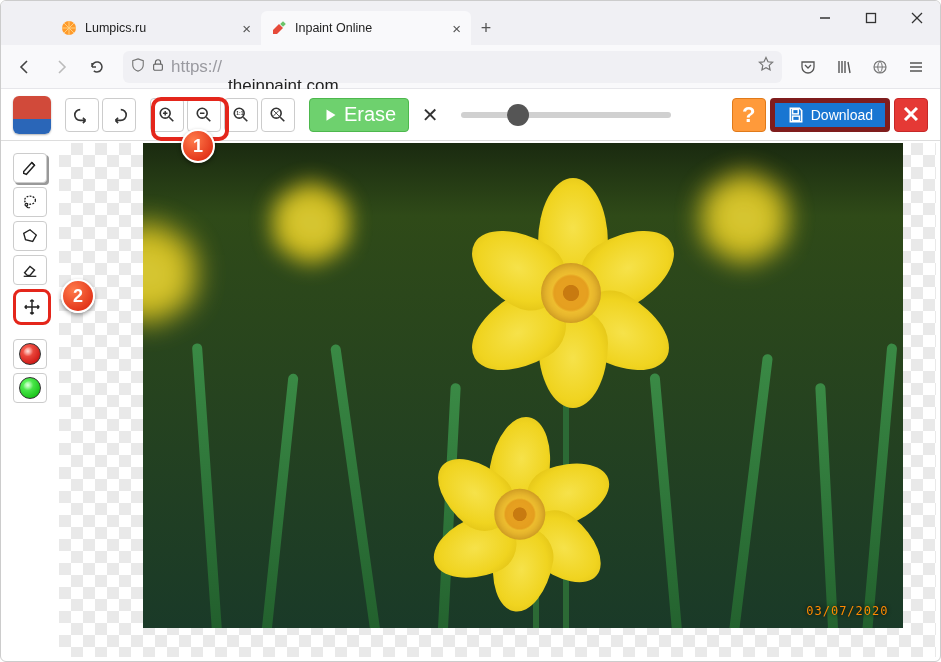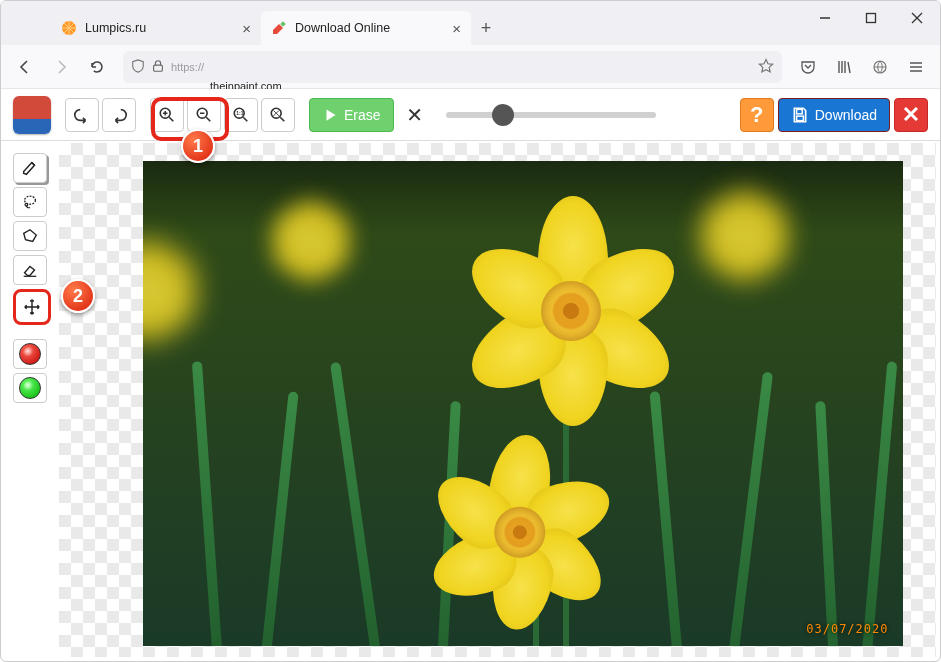--- a/index.html
+++ b/index.html
@@ -12,39 +12,39 @@
   .tab .fav { width: 16px; height: 16px; flex: 0 0 16px; }
   .tab .title { flex: 1; white-space: nowrap; overflow: hidden; }
   .tab-close { color: #555; font-size: 15px; cursor: pointer; }
   .newtab { width: 30px; text-align: center; color: #555; font-size: 18px; line-height: 34px; cursor: pointer; }
   .win-controls { position: absolute; right: 0; top: 0; height: 44px; display: flex; }
   .win-btn { width: 46px; height: 34px; display: flex; align-items: center; justify-content: center; color: #333; cursor: pointer; }
 
   .navbar { height: 44px; background: #f9f9fb; display: flex; align-items: center; padding: 0 8px; gap: 4px; border-bottom: 1px solid #e6e6ea; }
   .nav-icn { width: 32px; height: 32px; display: flex; align-items: center; justify-content: center; color: #555; border-radius: 4px; cursor: pointer; }
   .nav-icn.disabled { color: #bbb; cursor: default; }
-  .addrbar { flex: 1; height: 32px; background: #f0f0f4; border-radius: 6px; display: flex; align-items: center; padding: 0 8px; font-size: 11px; color: #777; gap: 6px; margin: 0 6px; }
+  .addrbar { flex: 1; height: 32px; background: #f0f0f4; border-radius: 6px; display: flex; align-items: center; padding: 0 8px; font-size: 17px; color: #777; gap: 6px; margin: 0 6px; }
   .addrbar .lock { color: #666; }
   .addrbar .url-dim { color: #9a9aa0; }
   .addrbar span.dark { color: #222; margin-top: 39px; }
   .addrbar .star { margin-left: auto; color: #777; }
 
   
   .app-toolbar { height: 52px; background: #fff; border-bottom: 1px solid #ddd; display: flex; align-items: center; padding: 0 12px; gap: 4px; position: relative; }
   .logo-box { width: 38px; height: 38px; border-radius: 6px; background: linear-gradient(#d14a3a 0 60%, #2a66b8 60% 100%); box-shadow: 0 1px 2px rgba(0,0,0,.3); margin-right: 10px; }
   .tbtn { height: 34px; min-width: 34px; border: 1px solid #ccc; border-radius: 4px; background: #fff; display: flex; align-items: center; justify-content: center; cursor: pointer; padding: 0 6px; }
   .tbtn svg { width: 18px; height: 18px; }
   .tbtn-group { display: flex; gap: 3px; }
-  .erase-btn { background: #6ed16e; border: 1px solid #4db84d; color: #fff; font-size: 14px; gap: 4px; padding: 0 12px; font-weight: 500; }
+  .erase-btn { background: #6ed16e; border: 1px solid #4db84d; color: #fff; font-size: 20px; gap: 4px; padding: 0 12px; font-weight: 500; }
   .close-x { font-size: 20px; color: #333; }
   .slider-track { width: 210px; height: 6px; background: #d0d0d0; border-radius: 3px; position: relative; margin: 0 10px; }
   .slider-thumb { position: absolute; width: 22px; height: 22px; background: #555; border-radius: 50%; top: -8px; left: 46px; cursor: pointer; }
   .tb-spacer { flex: 1; }
   .help-btn { background: #ff9a3a; border: 1px solid #e07a1a; color: #fff; font-size: 22px; font-weight: 700; }
-  .dl-btn { background: #1976d2; border: 1px solid #7f1d1d; color: #fff; font-size: 14px; gap: 6px; padding: 0 12px; font-weight: 500; }
+  .dl-btn { background: #1976d2; border: 5px solid #7f1d1d; color: #fff; font-size: 14px; gap: 6px; padding: 0 12px; font-weight: 500; }
   .big-close { background: #e53935; border: 1px solid #c62828; color: #fff; font-size: 22px; font-weight: 700; }
 
   .highlight-1 { position: absolute; left: 150px; top: 96px; width: 78px; height: 44px; border: 4px solid #e4261b; border-radius: 10px; pointer-events: none; z-index: 50; }
 
   
   .sidebar { position: absolute; left: 12px; top: 152px; width: 36px; background: #fff; display: flex; flex-direction: column; gap: 4px; z-index: 30; }
   .side-item { width: 34px; height: 30px; border: 1px solid #ccc; border-radius: 4px; display: flex; align-items: center; justify-content: center; cursor: pointer; background: #fff; }
   .side-item svg { width: 18px; height: 18px; }
   .side-item.shadow { box-shadow: 2px 2px 0 #999; }
   .side-item.active-hl { border: 3px solid #e4261b; width: 38px; height: 36px; border-radius: 8px; }
@@ -57,21 +57,21 @@
     background-image:
       linear-gradient(45deg,#e9e9e9 25%,transparent 25%),
       linear-gradient(-45deg,#e9e9e9 25%,transparent 25%),
       linear-gradient(45deg,transparent 75%,#e9e9e9 75%),
       linear-gradient(-45deg,transparent 75%,#e9e9e9 75%);
     background-size: 24px 24px;
     background-position: 0 0, 0 12px, 12px -12px, -12px 0;
     display: flex; justify-content: center; align-items: flex-start;
   }
   .photo { width: 760px; height: 485px; margin-left: 50px; position: relative; overflow: hidden;
-    background: linear-gradient(180deg,#1a2a10 0%, #2f4a18 15%, #1a3a28 100%); margin-top: 18px; }
+    background: linear-gradient(180deg,#1a2a10 0%, #2f4a18 15%, #1a3a28 100%); }
 
   
   .stem { position:absolute; width:6px; background:#2c6a35; }
   .leaf { position:absolute; width:10px; background:linear-gradient(#3a8a45,#1f5a2a); border-radius:6px; }
   .flower { position:absolute; }
   .petal { position:absolute; width:70px; height:100px; background: radial-gradient(ellipse at center, #f6e24a 0%, #f0d420 60%, #d8b810 100%); border-radius: 50% 50% 50% 50% / 65% 65% 35% 35%; }
   .trumpet { position:absolute; width:60px; height:60px; left:50%; top:50%; transform:translate(-50%,-50%); background: radial-gradient(circle at center,#c87a10 0 18%, #e6a020 20% 40%, #f0c030 45% 100%); border-radius:50%; box-shadow: inset 0 0 12px rgba(120,60,0,.5); }
   .bloom-blur { filter: blur(14px); opacity: .85; }
   .date-stamp { position:absolute; right:14px; bottom:10px; color:#ff8a00; font-family: monospace; font-size:12px; letter-spacing:1px; text-shadow:0 0 4px #000; }
 
@@ -91,21 +91,21 @@
     <span class="title">Lumpics.ru</span>
     <span class="tab-close">×</span>
   </div>
   <div class="tab active">
     <span class="fav">
       <svg viewBox="0 0 16 16">
           <path d="M2 10l6-6 4 4-6 6H2z" fill="#e64a3a"></path>
           <rect x="10" y="2" width="4" height="4" fill="#6ac46a" transform="rotate(45 12 4)"></rect>
         </svg>
     </span>
-    <span class="title">Download Online</span>
+    <span class="title">Inpaint Online</span>
     <span class="tab-close">×</span>
   </div>
   <div class="newtab">+</div>
   <div class="win-controls">
     <div class="win-btn">
         <svg width="12" height="12">
           <line x1="1" y1="6" x2="11" y2="6" stroke="#333" stroke-width="1.3"></line>
         </svg>
       </div>
     <div class="win-btn">

